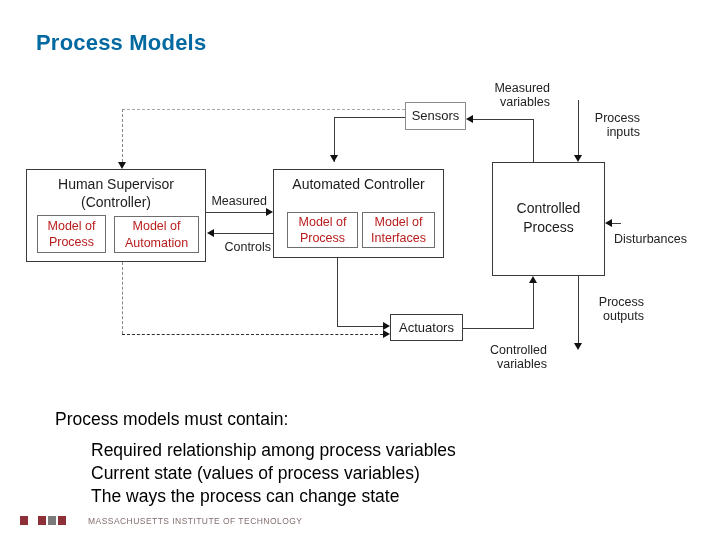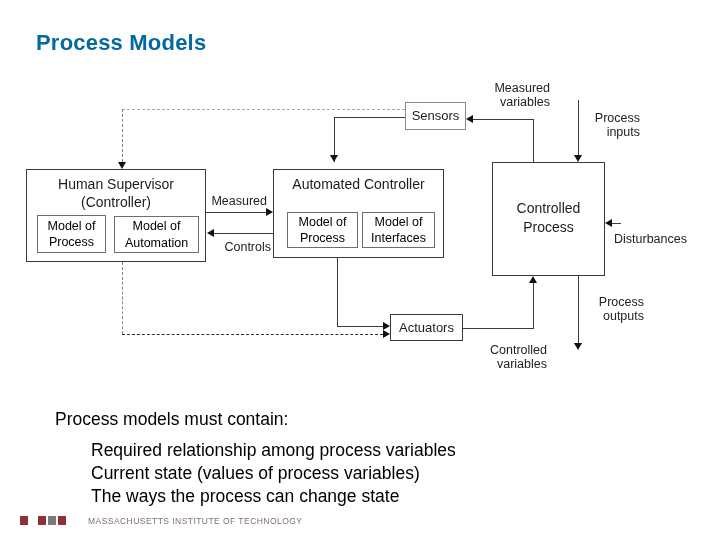--- a/index.html
+++ b/index.html
@@ -10,21 +10,21 @@
   .abs{position:absolute;}
   .pre{white-space:pre-line;}
   .page-title{font-size:22px;font-weight:bold;letter-spacing:.2px;color:#0369a1;}
 
   
   .dbox{position:absolute;border:1px solid #3a3a3a;background:#fff;box-sizing:border-box;
         text-align:center;color:#1c1c1c;}
   .dbox.light{border-color:#8a8a8a;}
   .box-title{font-size:14px;line-height:1.25;padding-top:6px;}
   .subbox{position:absolute;border:1px solid #6e6e6e;background:#fff;box-sizing:border-box;
-          font-size:12.5px;line-height:1.3;text-align:center;color:#000000;
+          font-size:12.5px;line-height:1.3;text-align:center;color:#b91c1c;
           display:flex;align-items:center;justify-content:center;}
   .small-box-label{font-size:13px;line-height:26px;}
   .cp-label{font-size:14px;line-height:1.35;position:absolute;left:0;right:0;top:36px;}
 
   
   .hline{position:absolute;height:0;border-top:1px solid #3c3c3c;}
   .vline{position:absolute;width:0;border-left:1px solid #3c3c3c;}
   .dash-gray{border-top-style:dashed;border-top-color:#a8a8a8;}
   .dash-dark{border-top-style:dashed;border-top-color:#2e2e2e;}
   .vdash{border-left-style:dashed;border-left-color:#868686;}

